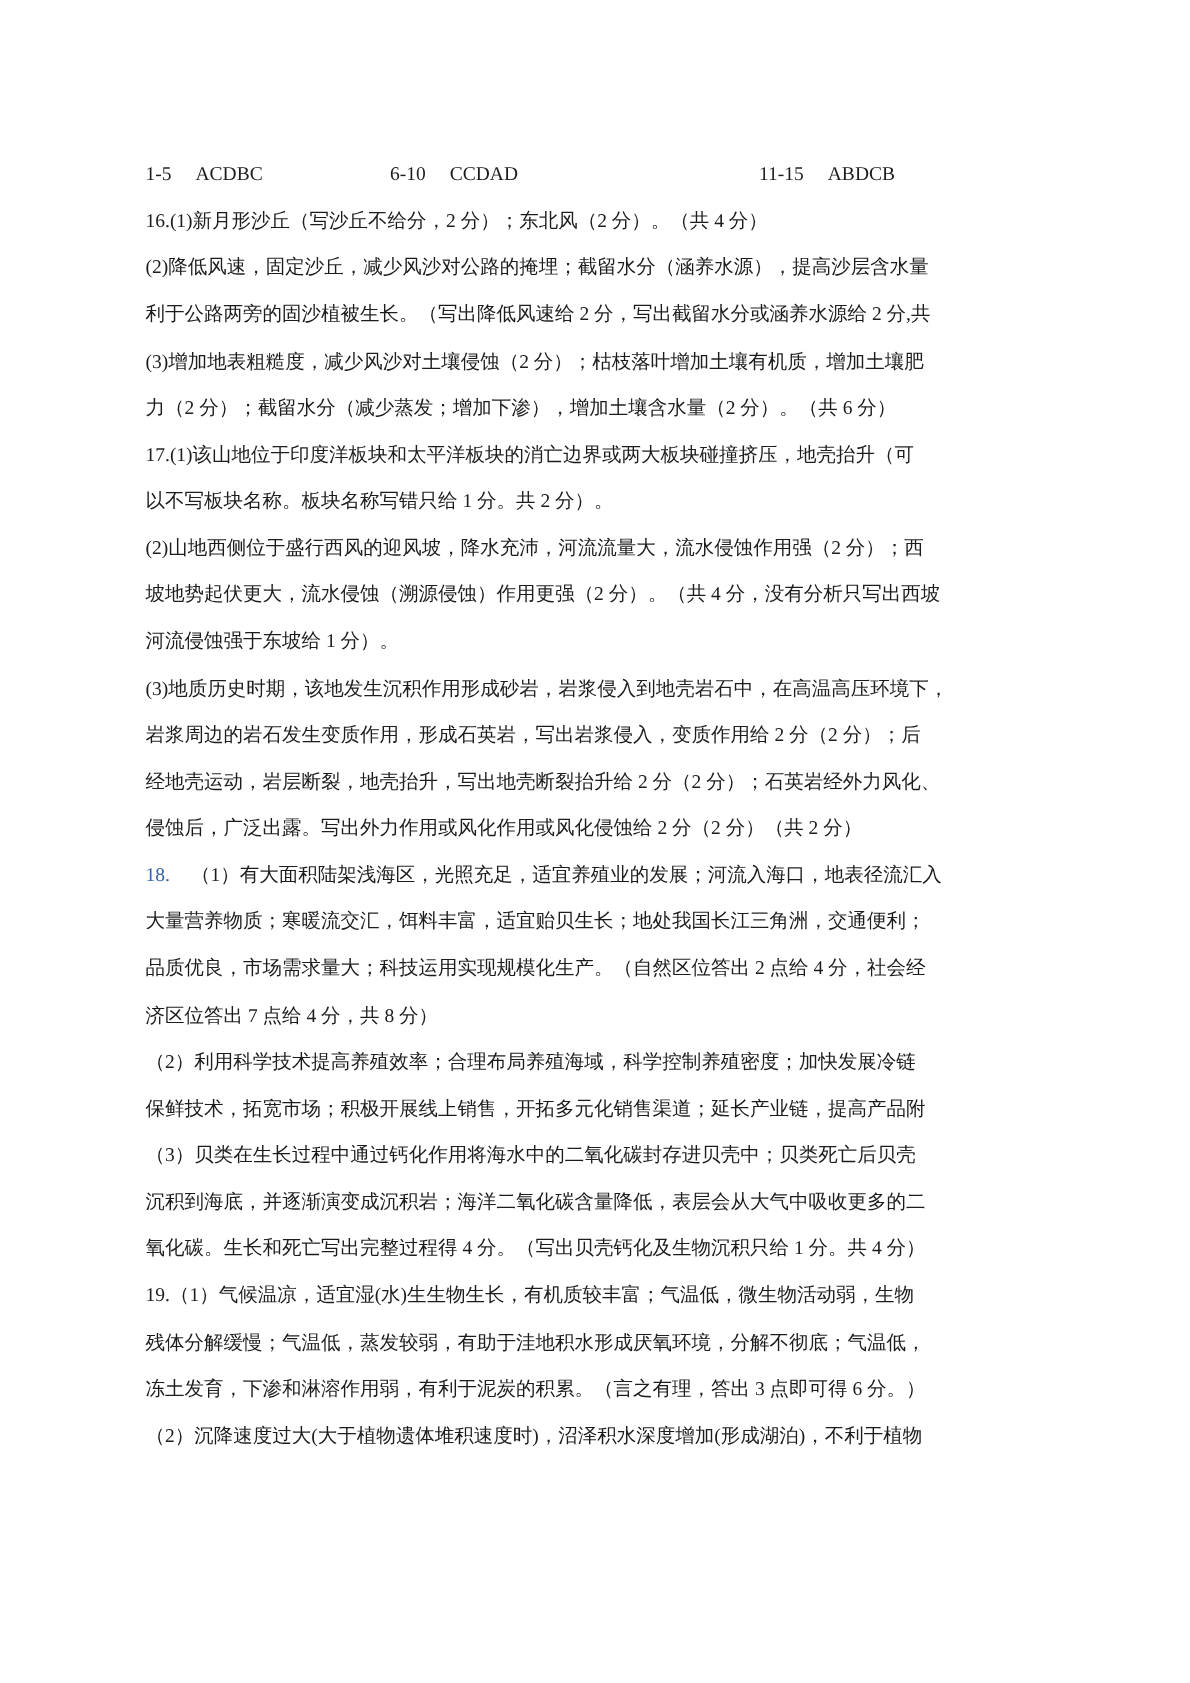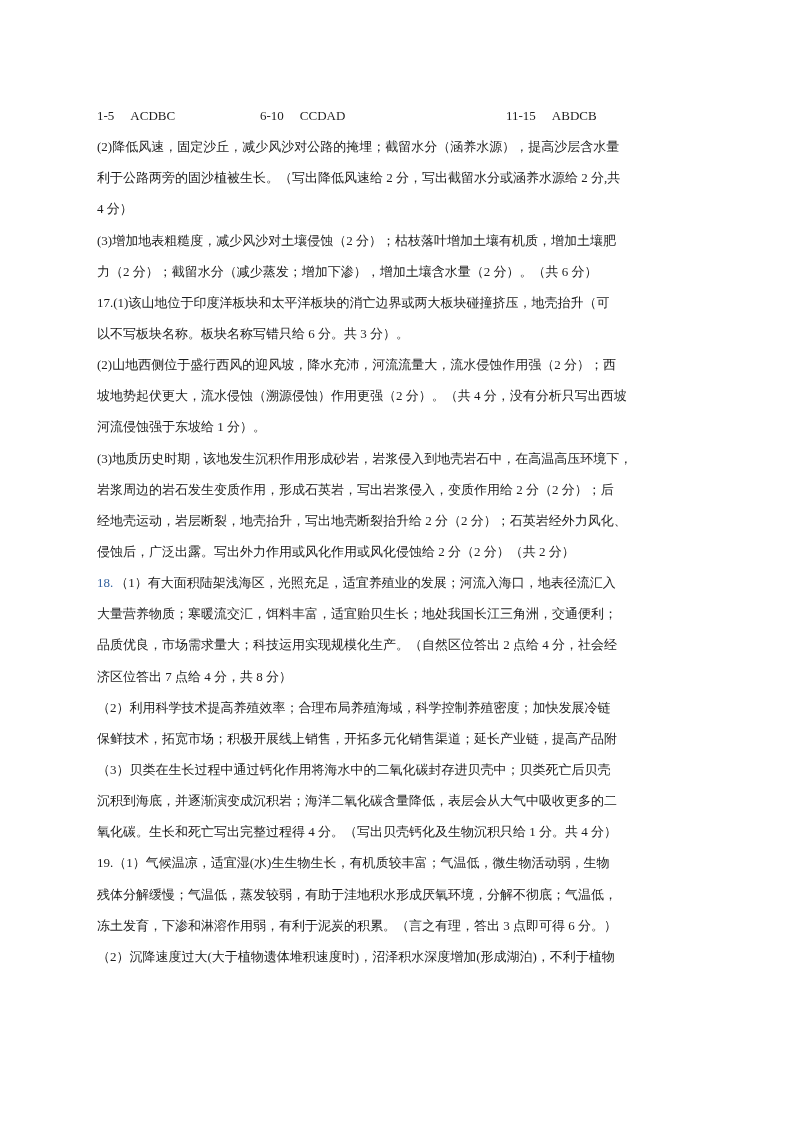--- a/index.html
+++ b/index.html
@@ -35,40 +35,40 @@
   .answers-row .ans-item {
     display: inline-block;
     vertical-align: top;
   }
   .answers-row .ans-col1 { width: 163px; }
   .answers-row .ans-col2 { width: 246px; }
   .answers-row .range {
     display: inline-block;
     margin-right: 16px;
   }
-  .qnum { margin-right: 2px; }
+  .qnum { margin-right: 14px; }
 </style>
 </head>
 <body style="background: rgb(255, 255, 255);">
 
 <div class="page">
   <div class="content" id="content" style="color: rgb(28, 28, 28);">
 
     <div class="line answers-row">
       <span class="ans-item ans-col1"><span class="range">1-5</span><span>ACDBC</span></span><span class="ans-item ans-col2"><span class="range">6-10</span><span>CCDAD</span></span><span class="ans-item ans-col3"><span class="range">11-15</span><span>ABDCB</span></span>
     </div>
 
     <div id="lines-container">
+        <div class="line">16.(1)新月形沙丘（写沙丘不给分，2 分）；东北风（2 分）。（共 4 分）</div>
         <div class="line">(2)降低风速，固定沙丘，减少风沙对公路的掩埋；截留水分（涵养水源），提高沙层含水量</div>
         <div class="line">利于公路两旁的固沙植被生长。（写出降低风速给 2 分，写出截留水分或涵养水源给 2 分,共</div>
-        <div class="line">4 分）</div>
         <div class="line">(3)增加地表粗糙度，减少风沙对土壤侵蚀（2 分）；枯枝落叶增加土壤有机质，增加土壤肥</div>
         <div class="line">力（2 分）；截留水分（减少蒸发；增加下渗），增加土壤含水量（2 分）。（共 6 分）</div>
         <div class="line">17.(1)该山地位于印度洋板块和太平洋板块的消亡边界或两大板块碰撞挤压，地壳抬升（可</div>
-        <div class="line">以不写板块名称。板块名称写错只给 6 分。共 3 分）。</div>
+        <div class="line">以不写板块名称。板块名称写错只给 1 分。共 2 分）。</div>
         <div class="line">(2)山地西侧位于盛行西风的迎风坡，降水充沛，河流流量大，流水侵蚀作用强（2 分）；西</div>
         <div class="line">坡地势起伏更大，流水侵蚀（溯源侵蚀）作用更强（2 分）。（共 4 分，没有分析只写出西坡</div>
         <div class="line">河流侵蚀强于东坡给 1 分）。</div>
         <div class="line">(3)地质历史时期，该地发生沉积作用形成砂岩，岩浆侵入到地壳岩石中，在高温高压环境下，</div>
         <div class="line">岩浆周边的岩石发生变质作用，形成石英岩，写出岩浆侵入，变质作用给 2 分（2 分）；后</div>
         <div class="line">经地壳运动，岩层断裂，地壳抬升，写出地壳断裂抬升给 2 分（2 分）；石英岩经外力风化、</div>
         <div class="line">侵蚀后，广泛出露。写出外力作用或风化作用或风化侵蚀给 2 分（2 分）（共 2 分）</div>
         <div class="line"><span class="qnum" style="color: rgb(53, 99, 159);">18.</span><span>（1）有大面积陆架浅海区，光照充足，适宜养殖业的发展；河流入海口，地表径流汇入</span></div>
         <div class="line">大量营养物质；寒暖流交汇，饵料丰富，适宜贻贝生长；地处我国长江三角洲，交通便利；</div>
         <div class="line">品质优良，市场需求量大；科技运用实现规模化生产。（自然区位答出 2 点给 4 分，社会经</div>

